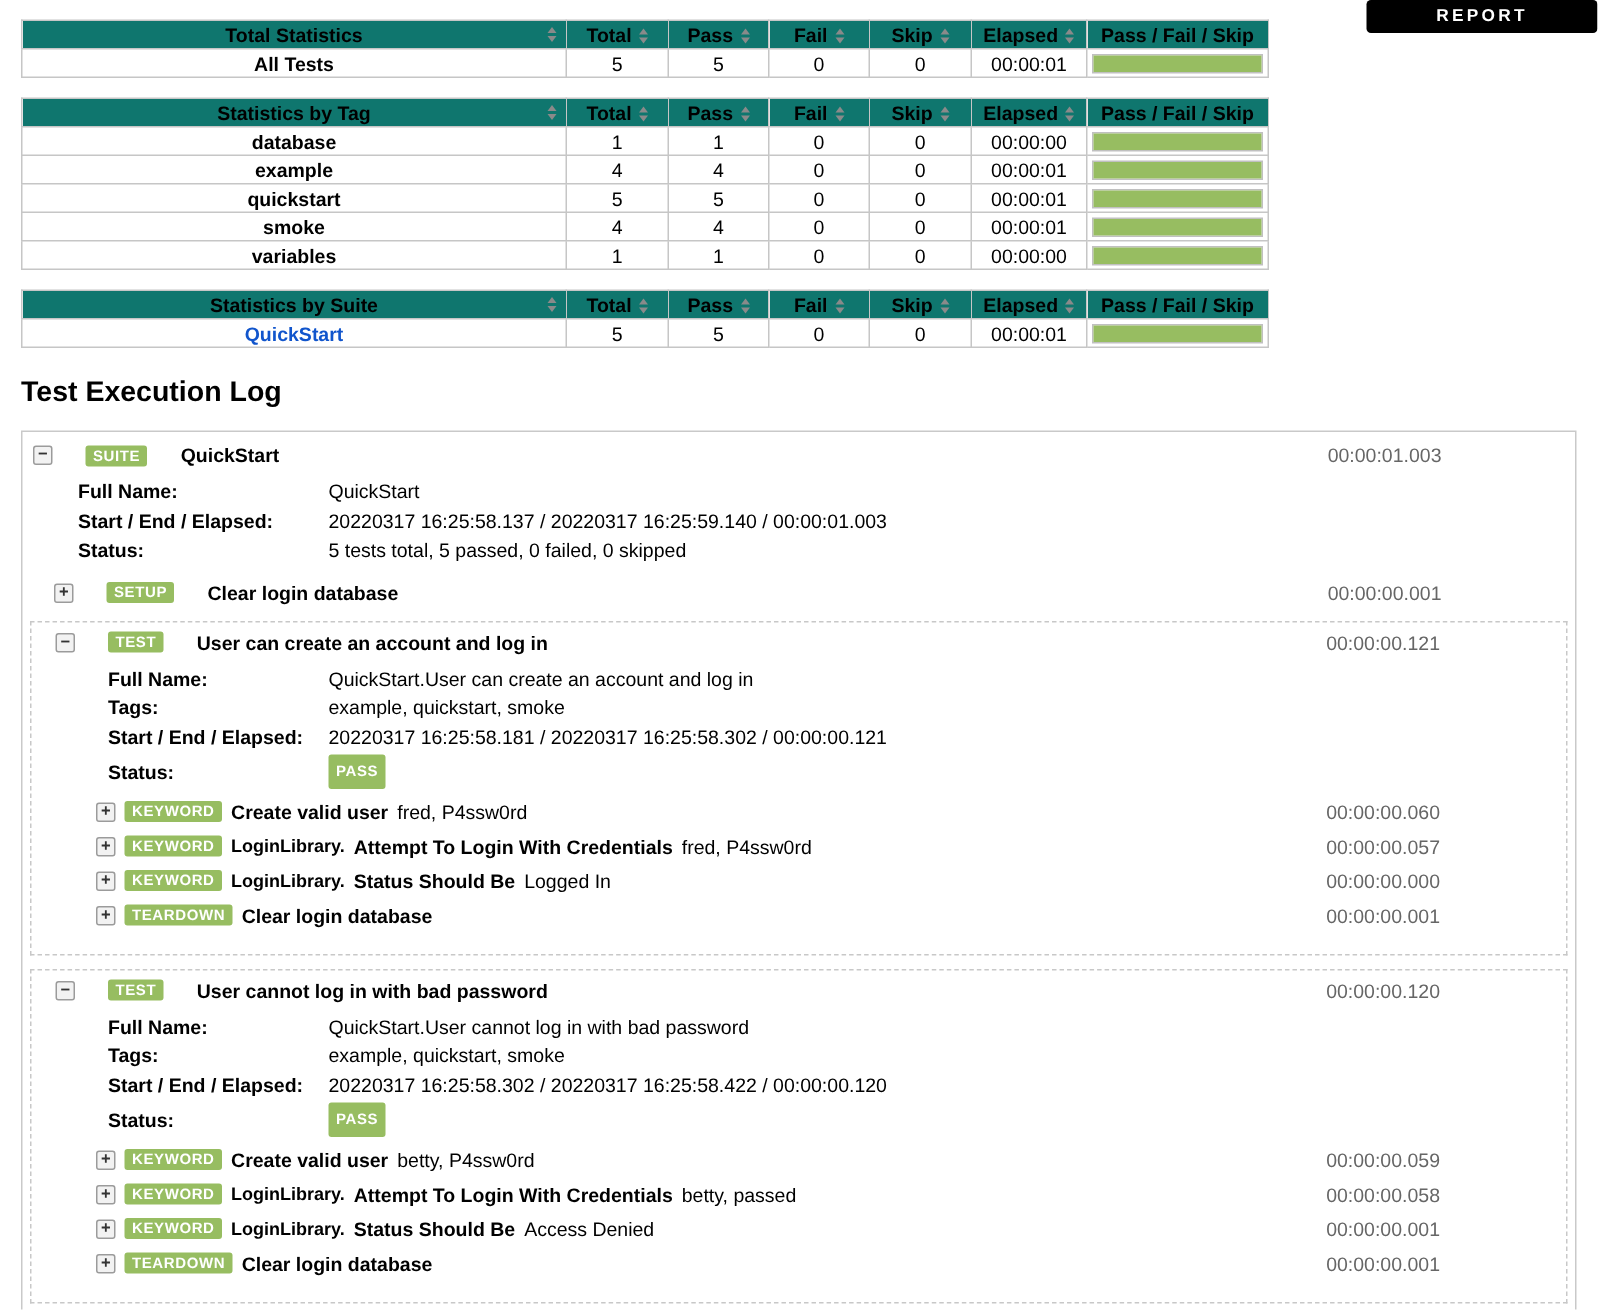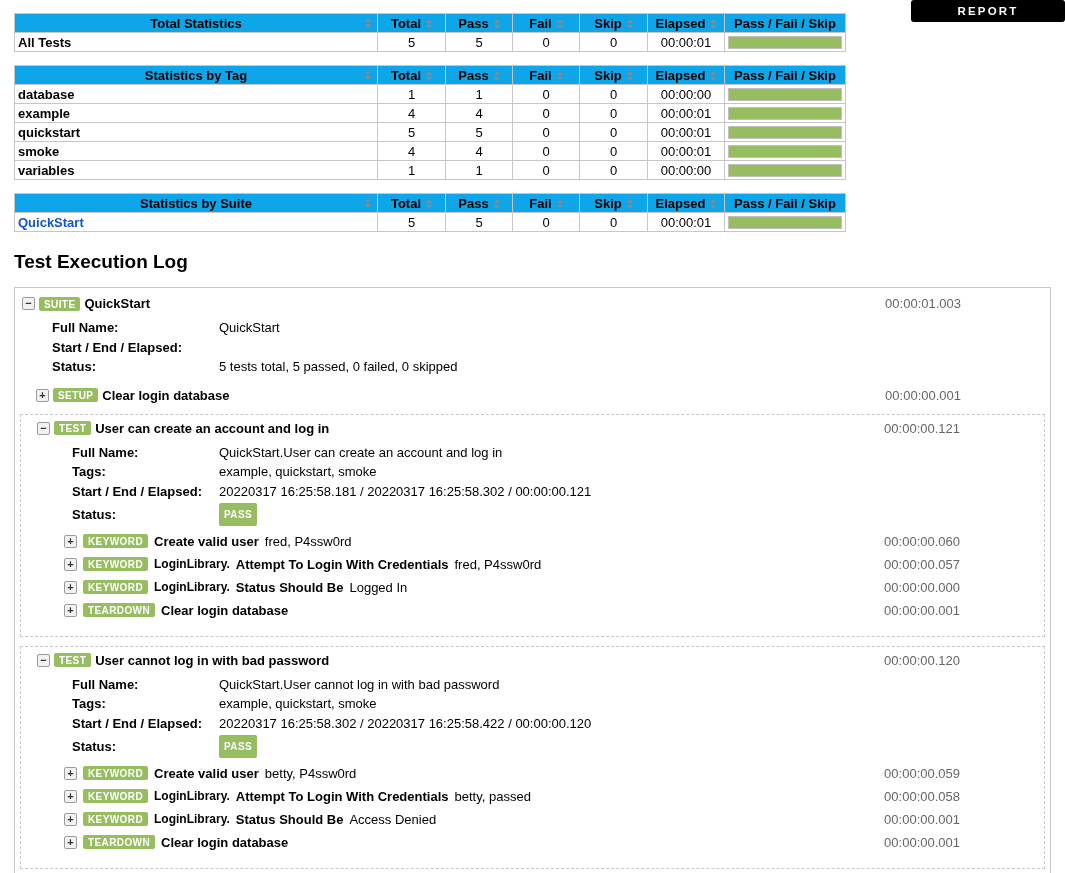--- a/index.html
+++ b/index.html
@@ -10,43 +10,43 @@
   
   .report-btn { position:absolute; top:0; right:0; width:154px; height:22px;
     background:#000; color:#fff; font-size:11.5px; font-weight:bold;
     letter-spacing:2.2px; text-align:center; line-height:22px;
     border-radius:3px; cursor:pointer; text-decoration:none; display:block; }
 
   
   table.stats { border-collapse:collapse; width:831px; margin-bottom:13px;
     font-size:13px; table-layout:fixed; }
   table.stats th, table.stats td { border:1px solid #c6c6c6; height:19px; padding:0 3px; }
-  table.stats th { background:#0ea5e9; font-weight:bold; text-align:center; position:relative; }
+  table.stats th { background:#0f766e; font-weight:bold; text-align:center; position:relative; }
   col.w-name  { width:363px; } col.w-num { width:67px; } col.w-num2 { width:68px; }
   col.w-elap  { width:77px; } col.w-graph { width:121px; }
-  td.c-name { text-align:left; padding-left:4px; font-weight:bold;margin-top:40px; }
+  td.c-name { text-align:center; padding-left:4px; font-weight:bold;margin-top:40px; }
   td.c-num  { text-align:center; }
   td.c-graph { padding:2px 3px; }
   .graph-wrap { border:1px solid #c0c0c0; height:13px; padding:0; }
   .bar { height:11px; width:100%; background:var(--green,#97bd61); }
   a.stat-name { color:inherit; text-decoration:none; cursor:pointer; }
   a.stat-name.blue { color:var(--link,#1155cc); }
 
   .sort { display:inline-block; vertical-align:middle; margin-left:5px; cursor:pointer; }
   .sort i { display:block; width:0; height:0;
             border-left:3.5px solid transparent; border-right:3.5px solid transparent; }
   .sort .up { border-bottom:4px solid #8a8a8a; margin-bottom:2px; }
   .sort .dn { border-top:4px solid #8a8a8a; }
   .sort.abs { position:absolute; right:6px; top:50%; transform:translateY(-50%); }
 
   
   h2.log-heading { font-size:19px; font-weight:bold; margin:19px 0 14px 0; }
   .log-container { border:1px solid #c9c9c9; padding:7px 3px 10px 3px; height:700px; }
 
-  .el-header { display:flex; align-items:center; gap:4px; cursor:pointer; }
+  .el-header { display:flex; align-items:center; gap:22px; cursor:pointer; }
   .toggle { display:inline-block; flex:0 0 auto; width:13px; height:13px;
     border:1px solid #9b9b9b; border-radius:2px; background:#f2f2f2;
     font:bold 11px/11px "Liberation Sans",sans-serif; text-align:center; color:#333; cursor:pointer; }
   .toggle.minus::before { content:"\2212"; }
   .toggle.plus::before  { content:"+"; }
   .badge { background:var(--green,#97bd61); color:#fff; font-weight:bold; font-size:10px;
     padding:2px 5px 1px 5px; border-radius:2px; letter-spacing:.4px; flex:0 0 auto; }
   .el-name { font-weight:bold; font-size:13px; }
   .elapsed { margin-left:auto; color:#666; font-size:13px; white-space:nowrap;
              padding-right:84px; font-weight:normal; }
@@ -266,20 +266,21 @@
       <span class="elapsed">00:00:01.003</span>
     </div>
 
     <div class="suite-meta">
       <div class="meta-row">
         <span class="meta-label">Full Name:</span>
         <span class="meta-value">QuickStart</span>
       </div>
       <div class="meta-row">
         <span class="meta-label">Start / End / Elapsed:</span>
+        <span class="meta-value">20220317 16:25:58.137 / 20220317 16:25:59.140 / 00:00:01.003</span>
       </div>
       <div class="meta-row">
         <span class="meta-label">Status:</span>
         <span class="meta-value">5 tests total, 5 passed, 0 failed, 0 skipped</span>
       </div>
     </div>
 
     <div class="el-header setup-row suite-level">
       <span class="toggle plus"></span>
       <span class="badge">SETUP</span>

